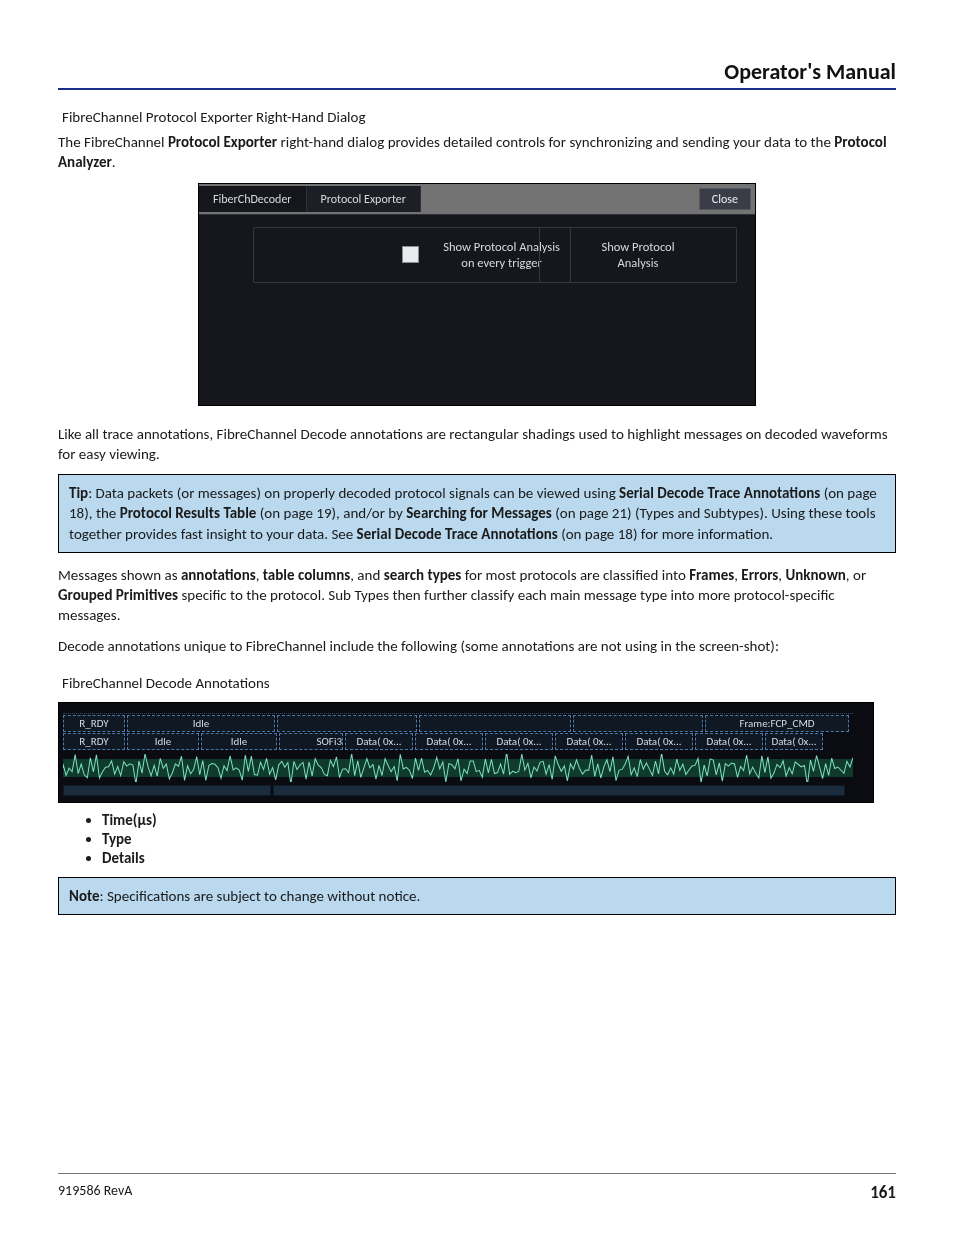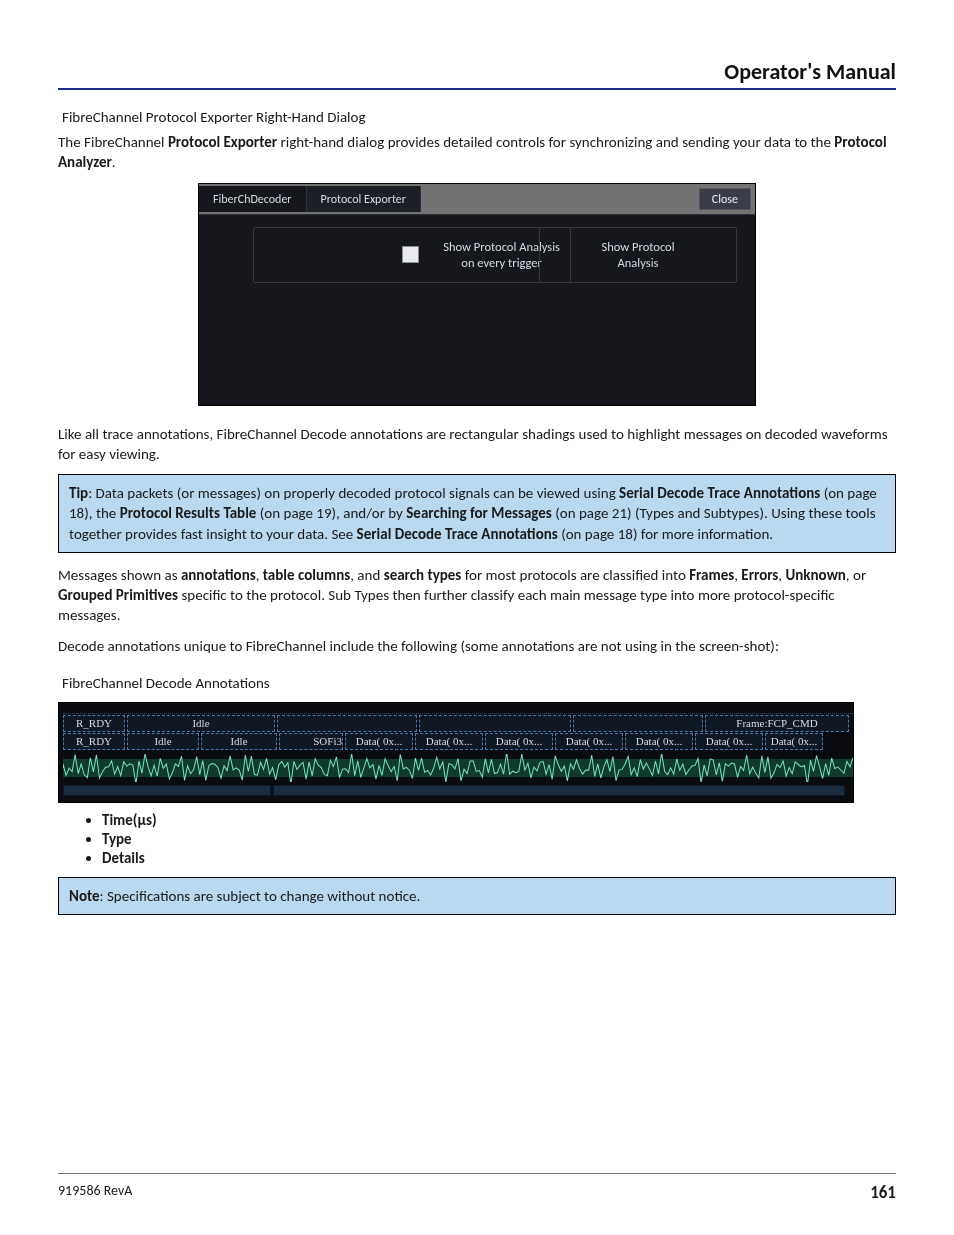--- a/index.html
+++ b/index.html
@@ -120,22 +120,21 @@
   ul.bullets {
     margin: 6px 0 10px 0;
     padding-left: 44px;
   }
   ul.bullets li { margin: 1px 0; font-weight: bold; }
   .waveform-figure {
     width: 790px;
     margin: 10px 0 8px 0;
     background: #0a0c12;
     border: 1px solid #000;
-    padding: 4px 0 6px 4px;
-    font-family: Liberation Serif, serif;
+    padding: 4px 20px 6px 4px;
   }
   .wf-ruler {
     height: 6px;
     background: #0a0c12;
     border-bottom: 1px dotted #2b4e6f;
   }
   .wf-row {
     display: flex;
     align-items: stretch;
     gap: 2px;

